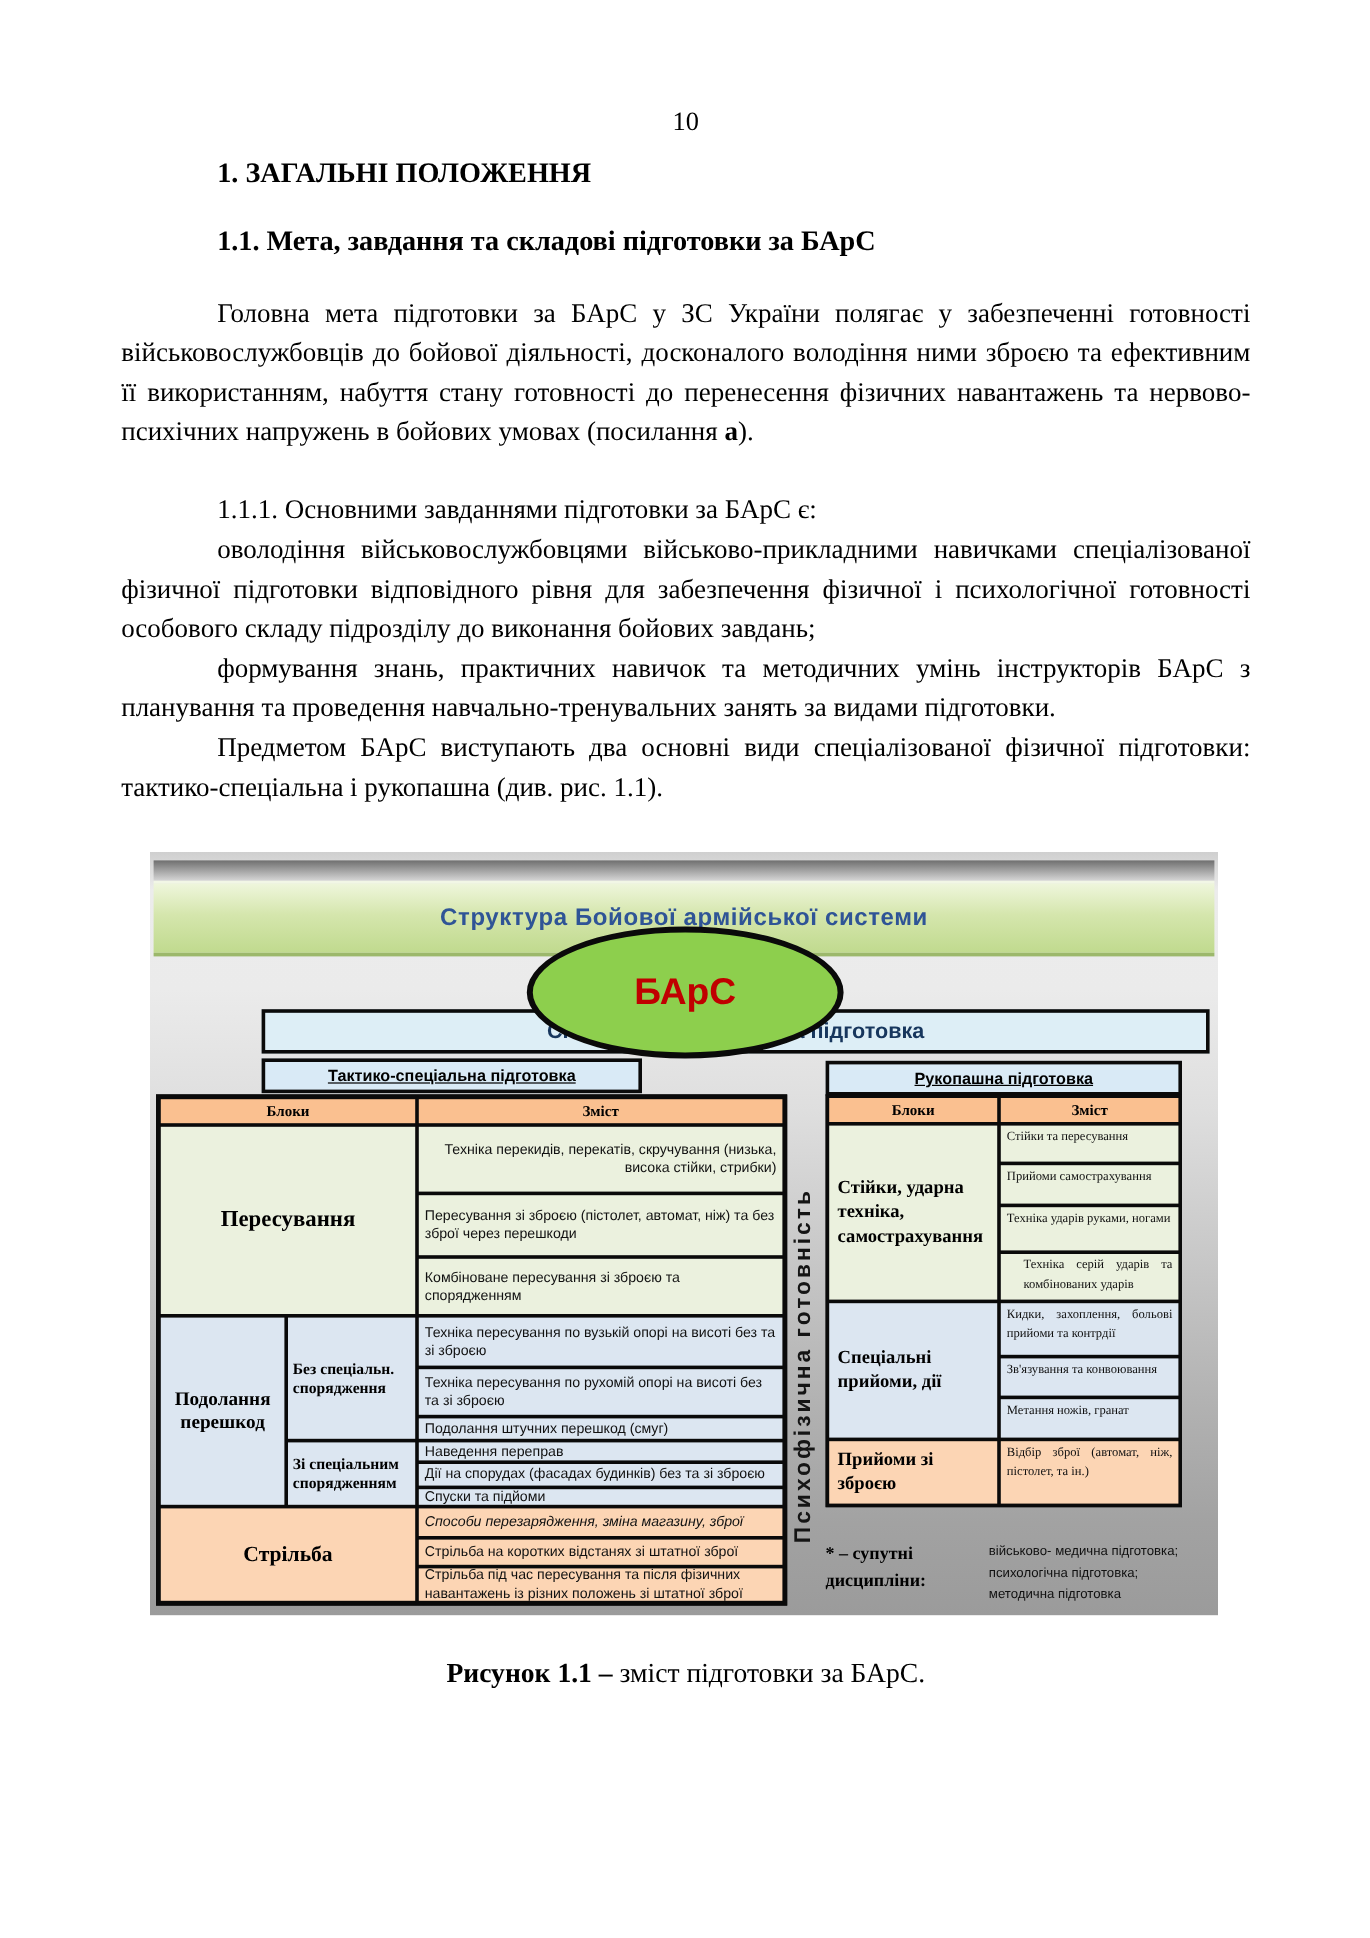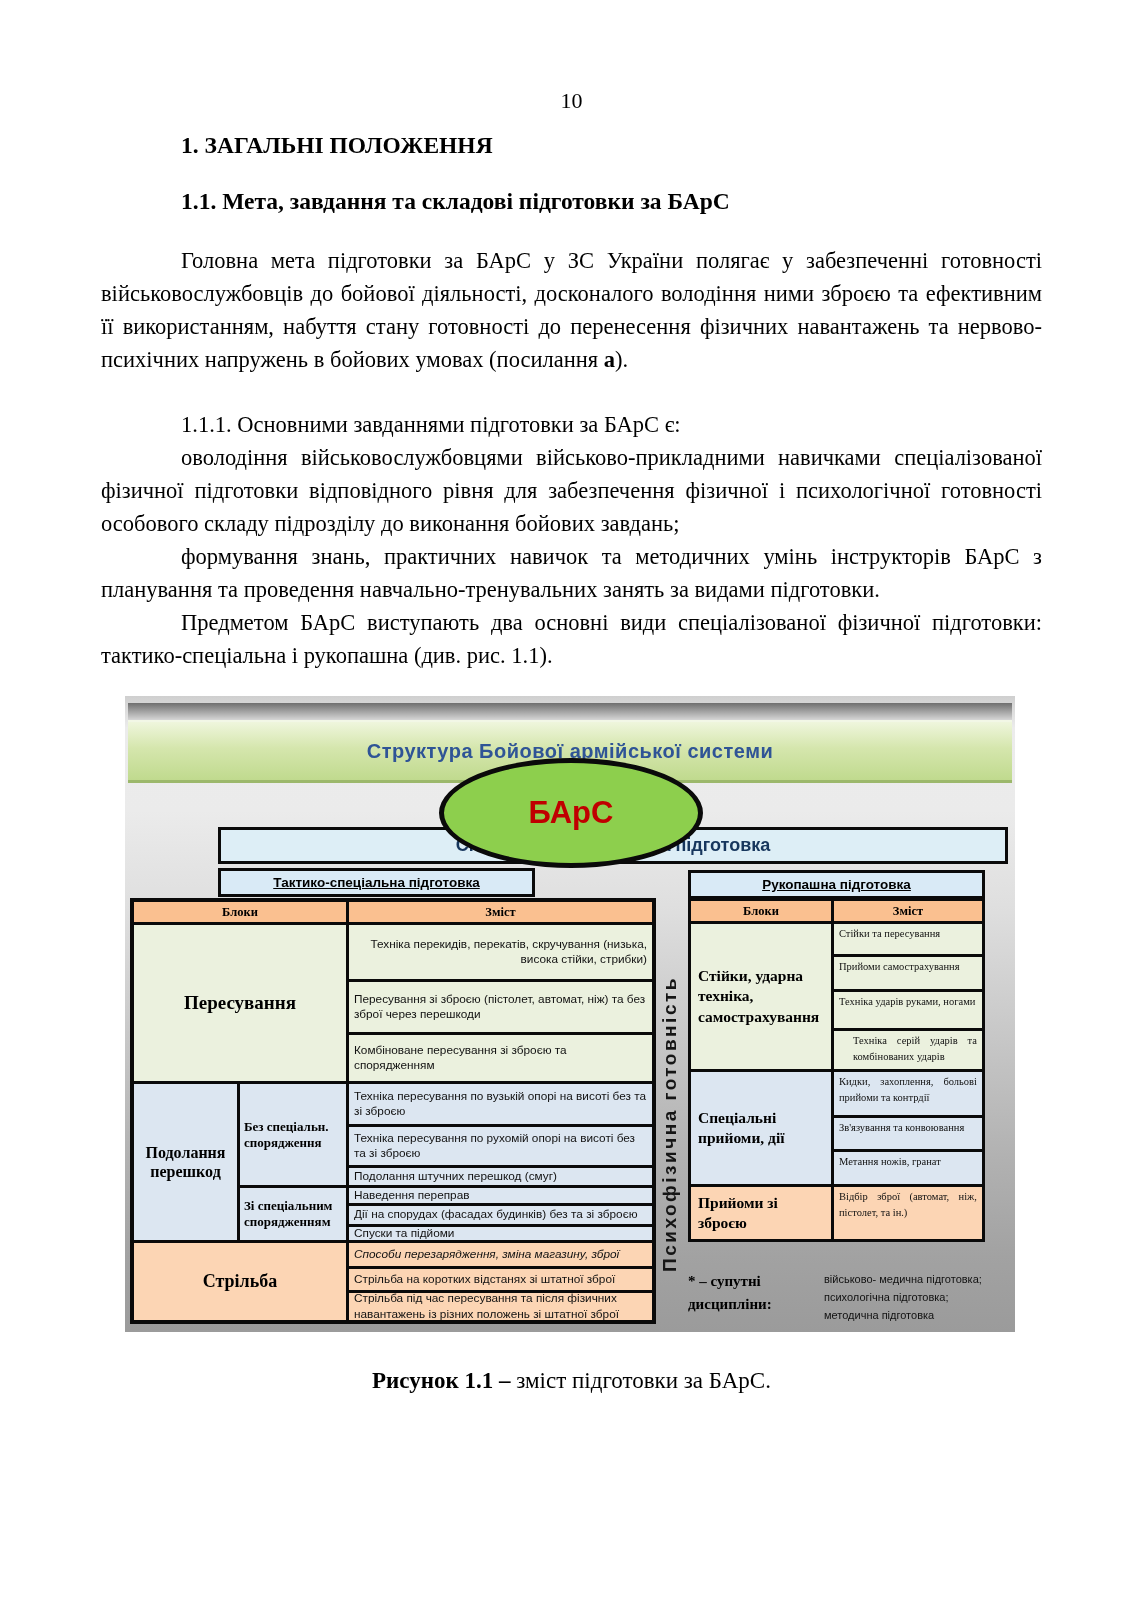--- a/index.html
+++ b/index.html
@@ -8,21 +8,21 @@
   .text-col{position:absolute;left:101px;top:86px;width:941px;}
   .pagenum{text-align:center;font-size:22px;line-height:30px;margin:0 0 14px 0;}
   h1.h,h2.h{font-size:23.5px;font-weight:bold;line-height:30px;margin:0;padding-left:80px;}
   h1.h{margin-bottom:26px;}
   h2.h{margin-bottom:28px;}
   p.body{font-size:22.5px;line-height:33px;text-align:justify;text-indent:80px;margin:0;}
   p.body.sp{margin-bottom:32px;}
   .b{font-weight:bold;}
 
   
-  .slide{position:relative;width:890px;height:636px;margin:24px 0 0 24px;
+  .slide{position:relative;width:890px;height:636px;margin:38px 0 0 24px;
          background:linear-gradient(180deg,#cfcfcf 0%,#ececec 5%,#ebebeb 18%,#dedede 34%,
                     #c9c9c9 52%,#b2b2b2 72%,#a2a2a2 88%,#9b9b9b 100%);
          font-family:"Liberation Sans",sans-serif;}
   .topbar{position:absolute;left:3px;top:7px;width:884px;height:17px;
           background:linear-gradient(180deg,#6f6f6f 0%,#a8a8a8 55%,#d6d6d6 100%);}
   .band{position:absolute;left:3px;top:24px;width:884px;height:63px;box-sizing:border-box;
         background:linear-gradient(180deg,#eff6dd 0%,#d5e6ad 45%,#c0da8e 100%);
         border-top:2px solid #f2f7e6;border-bottom:3px solid #9cb86b;
         display:flex;align-items:center;justify-content:center;}
   .band-text{font-weight:bold;font-size:20px;color:#2f5496;letter-spacing:.5px;}

